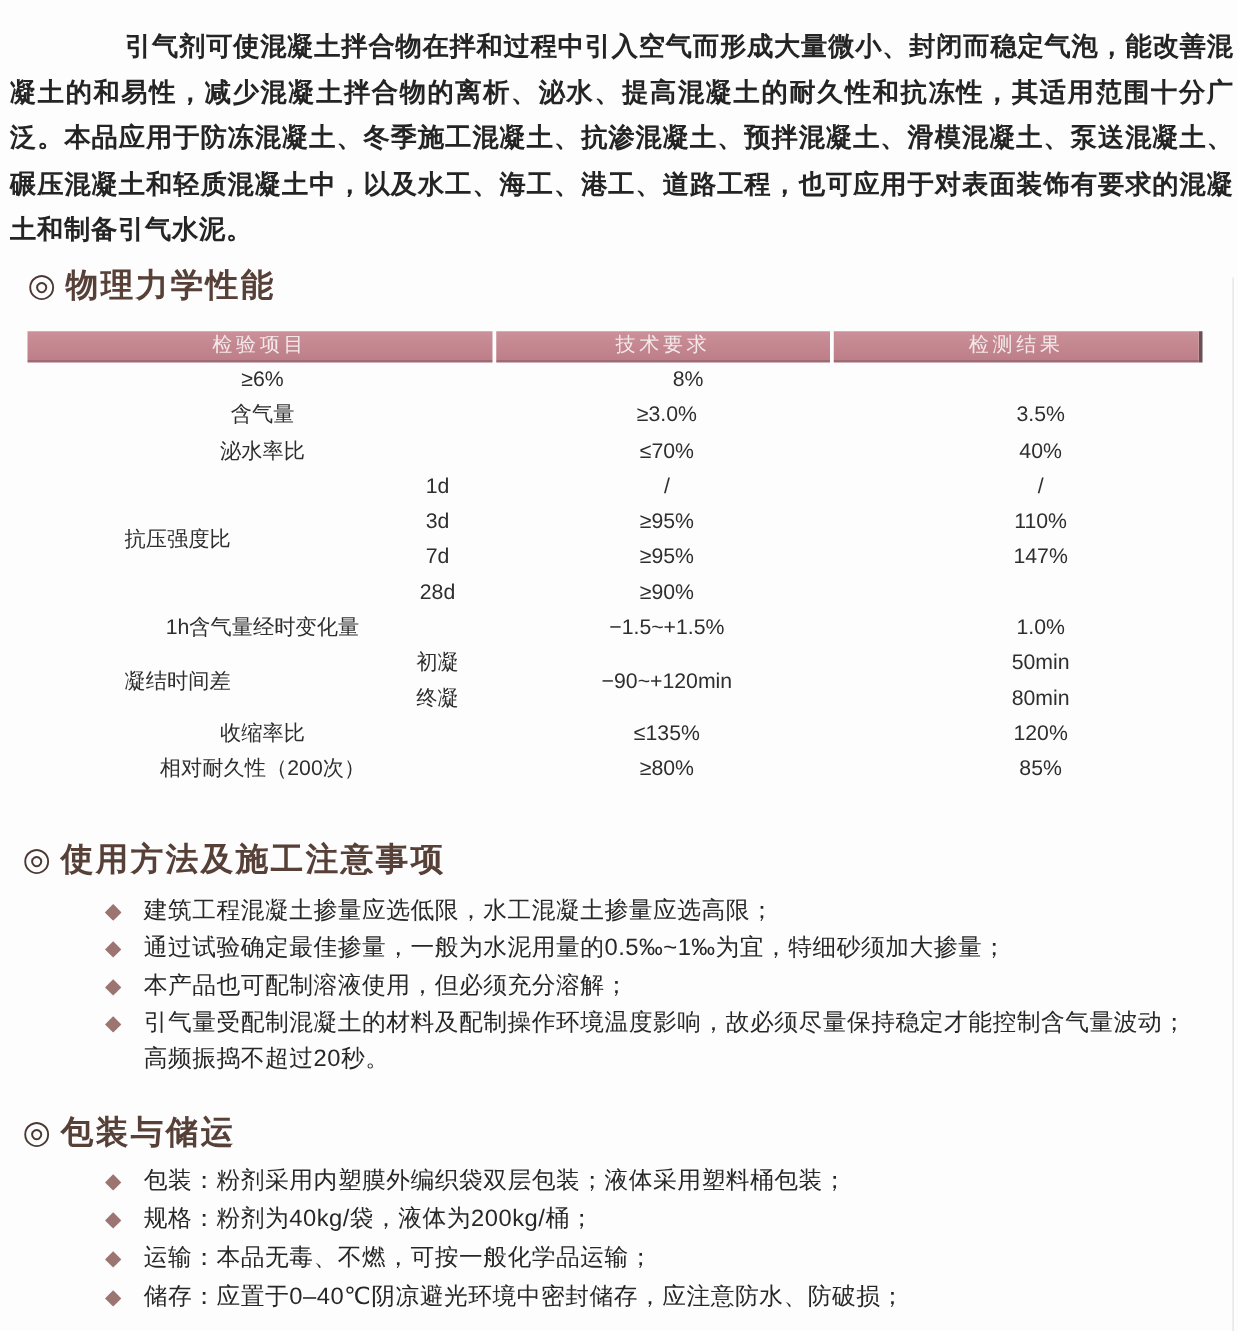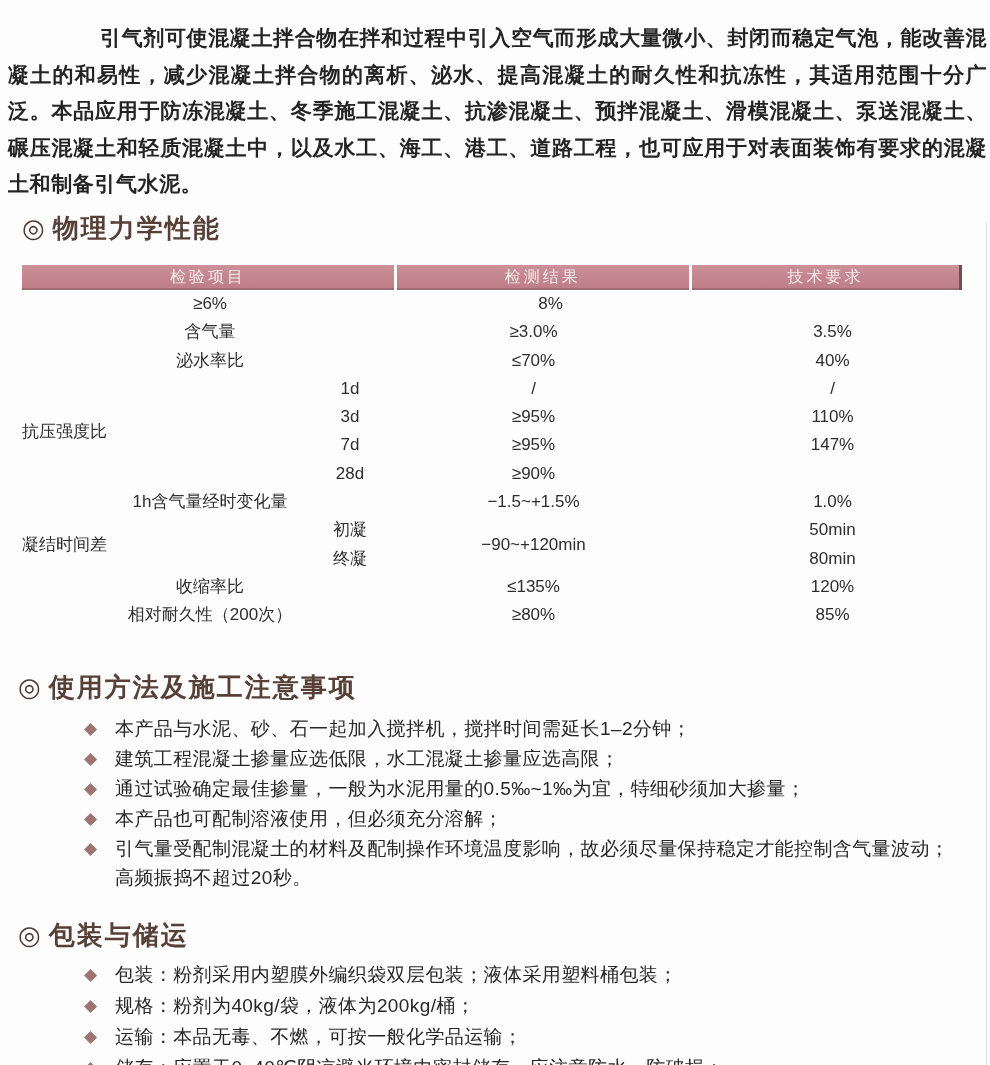--- a/index.html
+++ b/index.html
@@ -51,21 +51,21 @@
     letter-spacing:3px;
     text-align:center;
     line-height:23px;
   }
   .hc1 { width:373px; } .hc2 { width:268px; } .hc3 { width:293px; }
   .trow { display:grid; grid-template-columns:376px 271px 293px; }
   .c { height:28.3px; line-height:28.3px; text-align:center; color:#2e2e2e; }
   .c3 { padding-left:34px; }
   
   .gcol1 { display:flex; }
-  .glabel { width:240px; align-self:center; color:#2e2e2e; }
+  .glabel { width:240px; align-self:center; text-align:center; color:#2e2e2e; }
   .gages { flex:1; padding-left:40px; }
   .gages div { height:28.3px; line-height:28.3px; text-align:center; color:#2e2e2e; }
   .gstack div { height:28.3px; line-height:28.3px; text-align:center; color:#2e2e2e; }
   .gmid { display:flex; align-items:center; justify-content:center; color:#2e2e2e; }
   
   ul.bullets { list-style:none; }
   ul.usage { margin-top:12px; }
   ul.pack { margin-top:9px; }
   ul.bullets li { position:relative; padding-left:115px; font-size:19px; font-weight:500; color:#272727; letter-spacing:0.4px; }
   ul.usage li { line-height:30px; }
@@ -88,22 +88,22 @@
 
   <p class="intro">引气剂可使混凝土拌合物在拌和过程中引入空气而形成大量微小、封闭而稳定气泡，能改善混凝土的和易性，减少混凝土拌合物的离析、泌水、提高混凝土的耐久性和抗冻性，其适用范围十分广泛。本品应用于防冻混凝土、冬季施工混凝土、抗渗混凝土、预拌混凝土、滑模混凝土、泵送混凝土、碾压混凝土和轻质混凝土中，以及水工、海工、港工、道路工程，也可应用于对表面装饰有要求的混凝土和制备引气水泥。</p>
 
   <h2 class="sec s1">
     <span class="mark">◎</span><span>物理力学性能</span>
   </h2>
 
   <div class="ptable">
     <div class="thead">
       <div class="hc hc1">检验项目</div>
+      <div class="hc hc2">技术要求</div>
       <div class="hc hc3">检测结果</div>
-      <div class="hc hc2">技术要求</div>
     </div>
 
     <div class="tbody">
 
       <div class="trow">
         <div class="c">≥6%</div>
         <div class="c c3">8%</div>
       </div>
 
       <div class="trow">
@@ -177,21 +177,20 @@
     </div>
   </div>
 
   <h2 class="sec s2">
     <span class="mark">◎</span><span>使用方法及施工注意事项</span>
   </h2>
 
   <ul class="bullets usage">
     <li>
       <span class="dia">◆</span>
-      <div>本产品与水泥、砂、石一起加入搅拌机，搅拌时间需延长1–2分钟；</div>
     </li>
     <li>
       <span class="dia">◆</span>
       <div>建筑工程混凝土掺量应选低限，水工混凝土掺量应选高限；</div>
     </li>
     <li>
       <span class="dia">◆</span>
       <div>通过试验确定最佳掺量，一般为水泥用量的0.5‰~1‰为宜，特细砂须加大掺量；</div>
     </li>
     <li>

